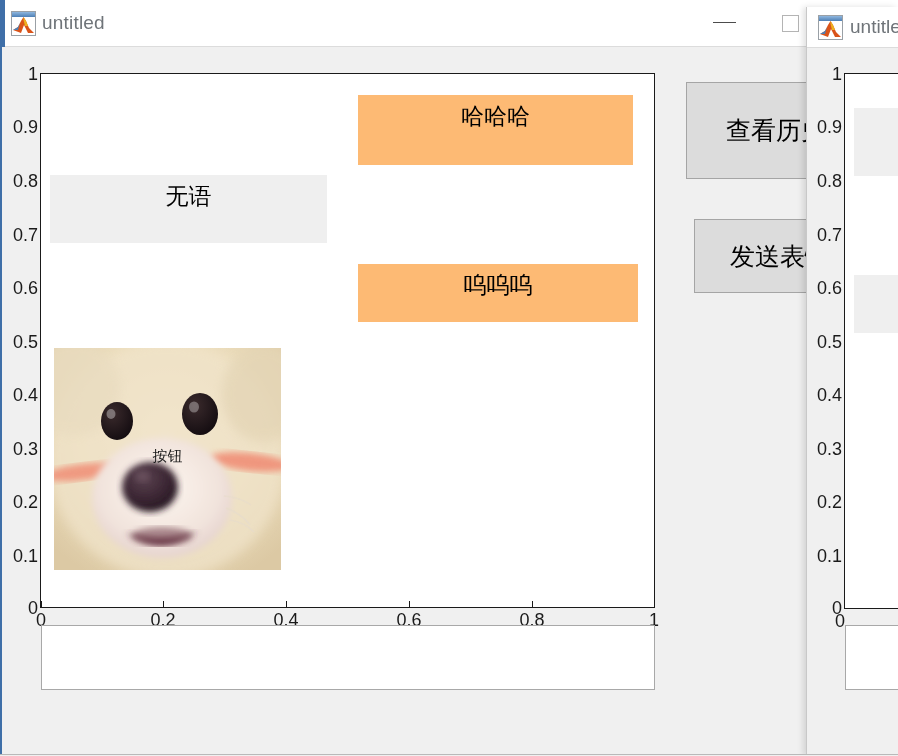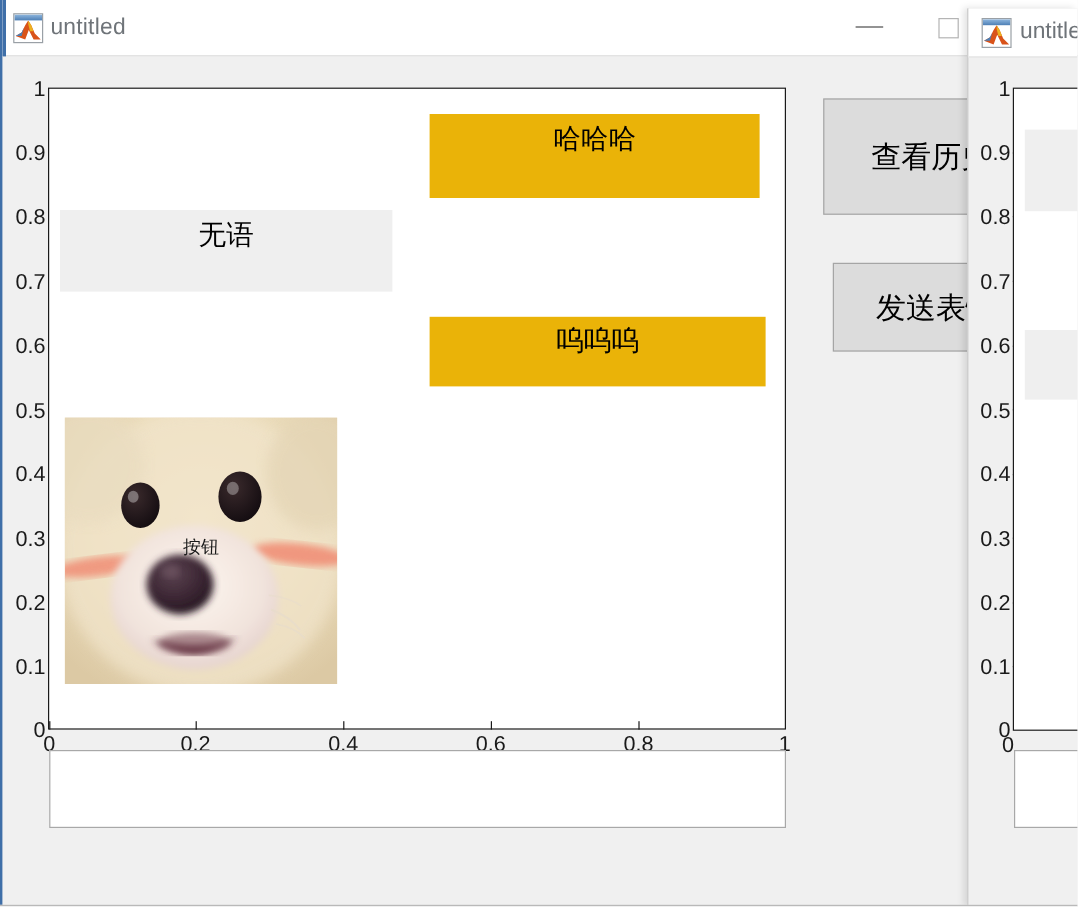--- a/index.html
+++ b/index.html
@@ -146,21 +146,21 @@
   .bubble {
     position: absolute;
     box-sizing: border-box;
     font-size: 23px;
     color: #000000;
     text-align: center;
     font-family: "DejaVu Sans", "Liberation Sans", sans-serif;
     line-height: 1.1;
     padding-top: 9px;
   }
-  .bubble-blue { background: #eab308; }
+  .bubble-blue { background: #fdba74; }
   .bubble-gray { background: #efefef; }
 
   
   .img-button {
     position: absolute;
     left: 52px; top: 348px;
     width: 227px; height: 222px;
     overflow: hidden;
     cursor: default;
     background: #e8d9be;

